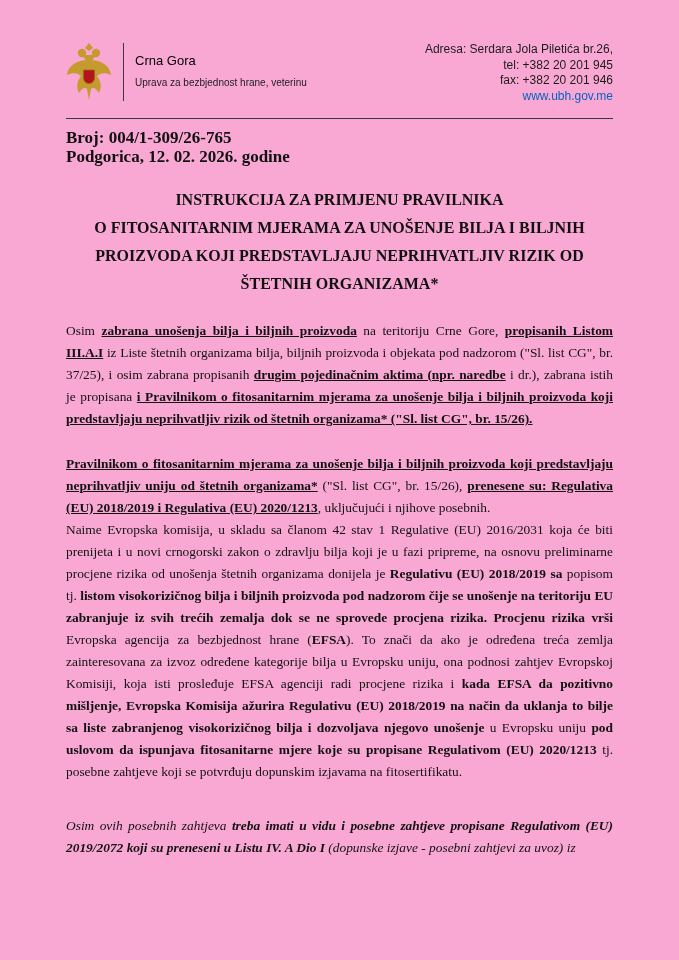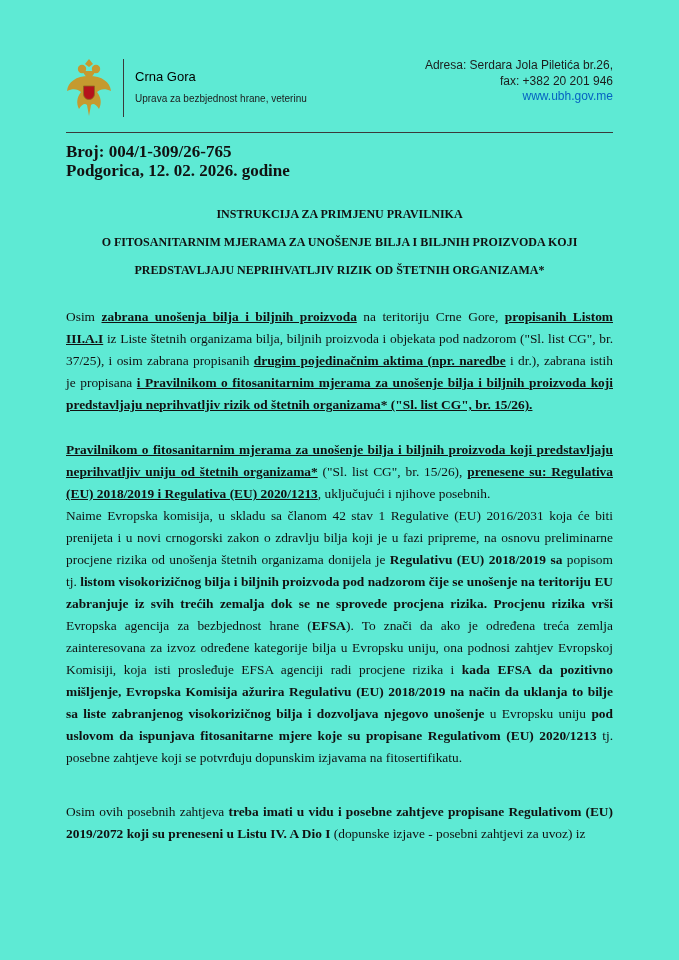--- a/index.html
+++ b/index.html
@@ -1,22 +1,22 @@
 <!DOCTYPE html>
 <html><head>
 <meta charset="utf-8">
 <style>
   html, body { margin:0; padding:0; background:#ffffff; }
   .page {
     position:relative;
     width:679px; height:960px;
     margin:0 auto;
-    background:#5eead4;
+    background:#f9a8d4;
     box-sizing:border-box;
-    padding:58px 66px 20px 66px;
+    padding:42px 66px 20px 66px;
     font-family:"Liberation Serif","DejaVu Serif",serif;
     color:#111;
     overflow:hidden;
   }
   
   .letterhead { display:flex; justify-content:space-between; align-items:flex-start; }
   .lh-left { display:flex; align-items:center; gap:11px; }
   .logo-box { width:46px; height:60px; flex:0 0 auto; }
   .v-rule { width:1px; height:58px; background:#3a3a3a; }
   .org { font-family:"Liberation Sans","DejaVu Sans",sans-serif; }
@@ -28,34 +28,34 @@
   }
   .addr a { color:#0563c1; text-decoration:none; }
   .h-rule { border:none; border-top:1.4px solid #3a3a3a; margin:14px 0 0 0; }
   
   .meta { margin-top:9px; font-weight:bold; font-size:17px; line-height:19px; }
   
   .doc-title {
     margin-top:20px;
     text-align:center;
     font-weight:bold;
-    font-size:12px;
+    font-size:16px;
     line-height:28px;
   }
   
   .doc-body { margin-top:22px; }
   .para {
     text-align:justify;
     font-size:13.4px;
     line-height:22px;
     margin:0 0 23px 0;
   }
   .doc-body .para:nth-child(2) { margin-bottom:0; }   
   .doc-body .para:nth-child(3) { margin-bottom:32px; } 
-  .doc-body .para:last-child { margin-bottom:0; }
+  .doc-body .para:last-child { margin-bottom:0;font-style:italic; }
   .b { font-weight:bold; }
   .u { text-decoration:underline; }
 </style>
 </head>
 <body>
 
 <div class="page">
 
   <header class="letterhead">
     <div class="lh-left">
@@ -70,20 +70,21 @@
         </svg>
       </div>
       <div class="v-rule"></div>
       <div class="org">
         <div class="org-country">Crna Gora</div>
         <div class="org-line">Uprava za bezbjednost hrane, veterinu</div>
       </div>
     </div>
     <div class="addr">
       <div>Adresa: Serdara Jola Piletića br.26,</div>
+      <div>tel: +382 20 201 945</div>
       <div>fax: +382 20 201 946</div>
       <div><a href="#">www.ubh.gov.me</a></div>
     </div>
   </header>
 
   <hr class="h-rule">
 
   <div class="meta">
     <div>Broj: 004/1-309/26-765</div>
     <div>Podgorica, 12. 02. 2026. godine</div>

